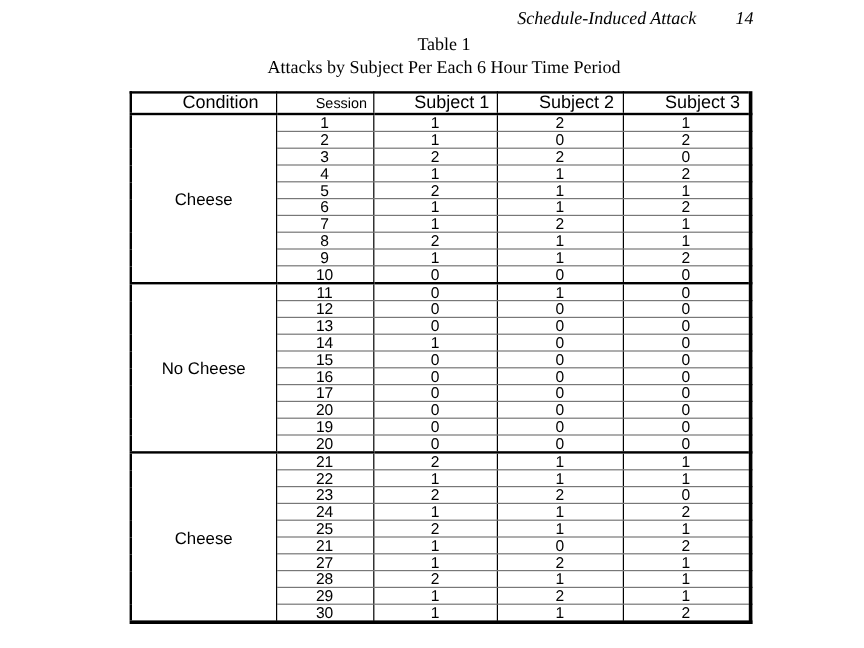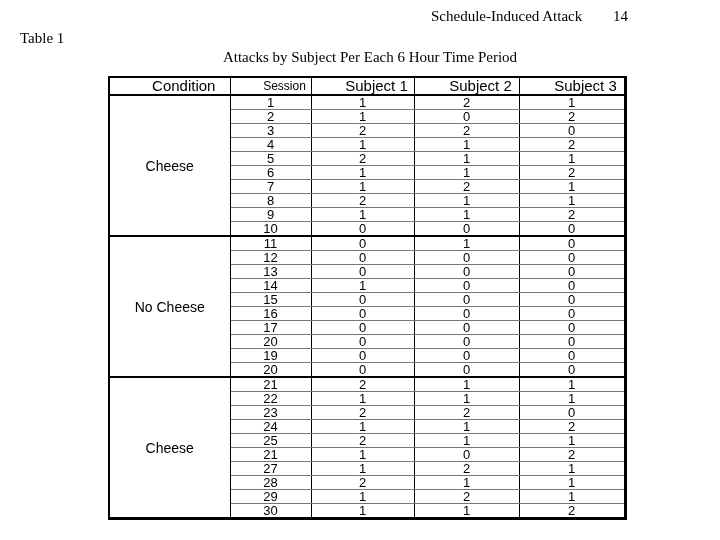--- a/index.html
+++ b/index.html
@@ -1,19 +1,19 @@
 <!DOCTYPE html>
 <html><head>
 <meta charset="utf-8">
 <style>
   html, body { margin: 0; padding: 0; background: #ffffff; }
   body { width: 720px; height: 540px; position: relative; overflow: hidden; font-family: "Liberation Serif", serif; color: #000; }
-  .running-head { position: absolute; top: 8px; left: 431px; font-size: 15px; white-space: nowrap; }
+  .running-head { position: absolute; top: 8px; left: 431px; font-size: 15px; white-space: nowrap; font-style: italic; }
   .running-head .pg { position: absolute; left: 182px; top: 0; }
-  .table-num { position: absolute; top: 30px; left: 0; width: 720px; text-align: left; font-size: 15px; padding-left: 20px; box-sizing: border-box; }
+  .table-num { position: absolute; top: 30px; left: 0; width: 720px; text-align: center; font-size: 15px; padding-left: 20px; box-sizing: border-box; }
   .table-title { position: absolute; top: 49px; left: 0; width: 740px; text-align: center; font-size: 15px; }
   table.data {
     position: absolute; left: 108px; top: 76px; width: 516px; height: 444px;
     border-collapse: collapse; font-family: "Liberation Sans", sans-serif; table-layout: fixed;
     border-top: 2px solid #000; border-left: 2px solid #000; border-right: 3px solid #000; border-bottom: 3px solid #000;
   }
   table.data th, table.data td { border: 1px solid #000; text-align: center; padding: 0; line-height: 12px; font-size: 13px; }
   table.data th { height: 16px; font-weight: normal; font-size: 15px; border-bottom: 2px solid #000; padding-left: 28px; }
   table.data th.sess { font-size: 12px; }
   table.data td { height: 13px; }

